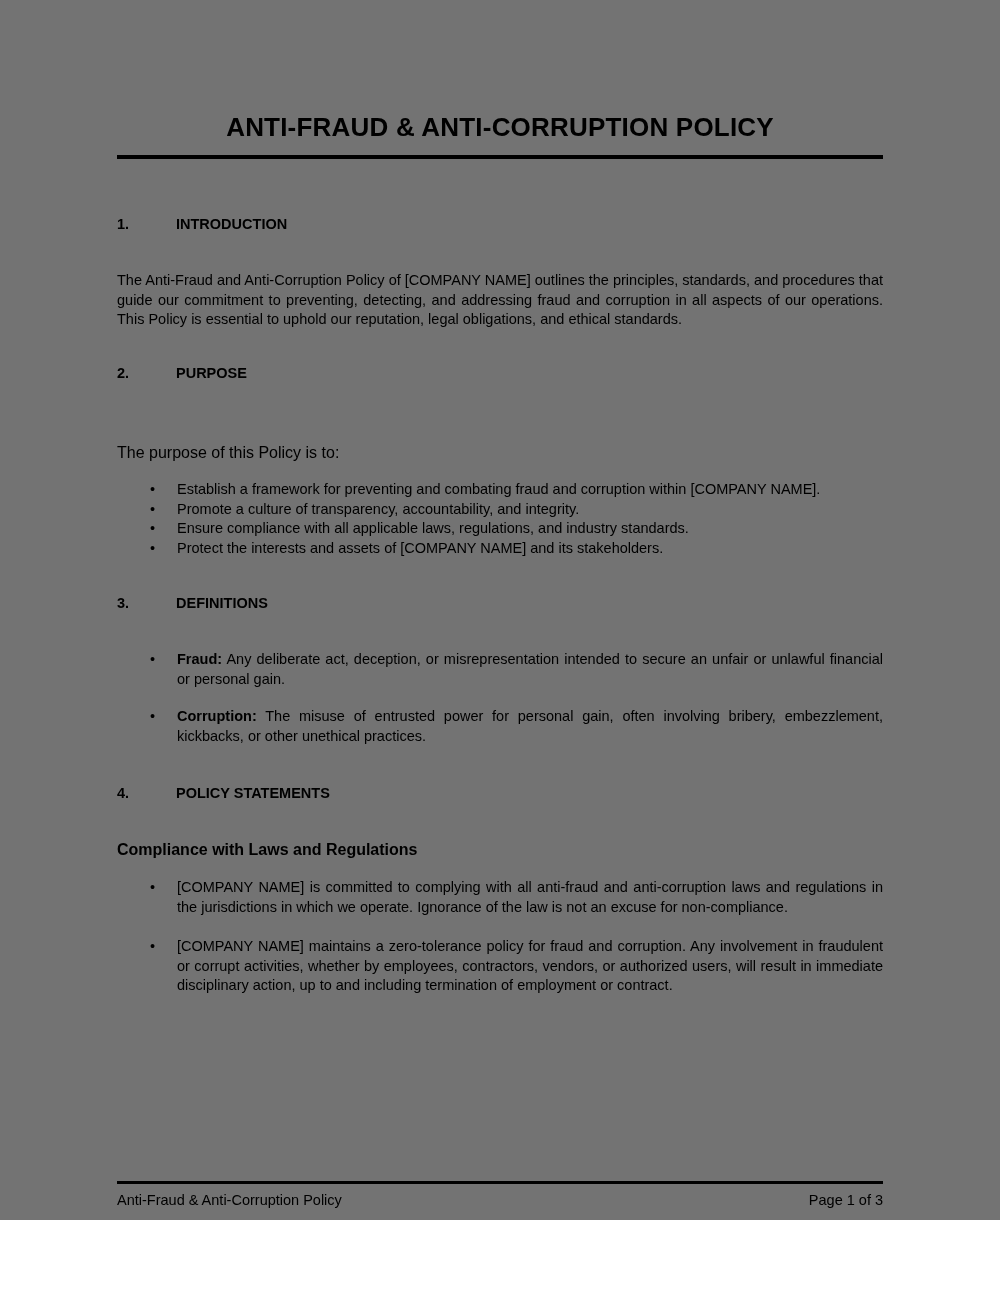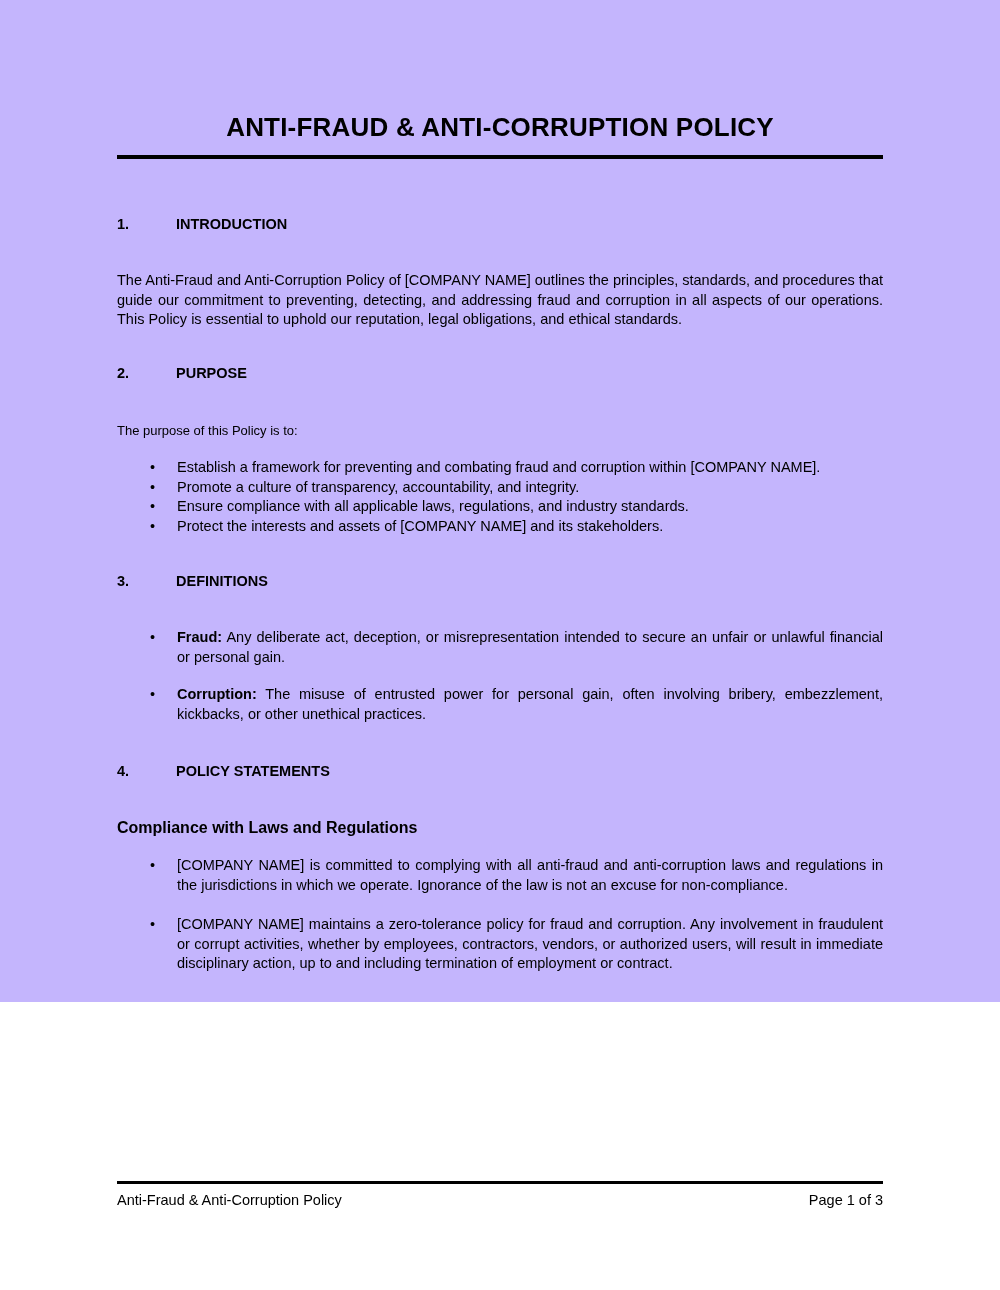--- a/index.html
+++ b/index.html
@@ -4,21 +4,21 @@
 <style>
   * { margin: 0; padding: 0; box-sizing: border-box; }
   html, body { background: #ffffff; }
   body {
     width: 1000px; height: 1290px;
     font-family: "Liberation Sans", sans-serif;
     color: #000000;
     position: relative;
     overflow: hidden;
   }
-  .page { position: relative; width: 1000px; height: 1002px; background: #c4b5fd; }
+  .page { position: relative; width: 1000px; height: 1220px; background: #737373; }
   .content { margin: 0 117px; padding-top: 1px; }
 
   .doc-title {
     margin-top: 111px;
     font-size: 26px; font-weight: 700;
     line-height: 30px;
     text-align: center;
     letter-spacing: 0.2px;
     white-space: nowrap;
   }
@@ -33,22 +33,22 @@
   .mt-h2 { margin-top: 34px; }
   .mt-h3 { margin-top: 36px; }
   .mt-h4 { margin-top: 38px; }
 
   .body-par {
     margin-top: 37px;
     font-size: 14.5px; line-height: 19.5px;
     text-align: justify;
   }
   .lead-par {
-    margin-top: 38px;
-    font-size: 13px; line-height: 19.5px;
+    margin-top: 60px;
+    font-size: 16px; line-height: 19.5px;
   }
 
   .bullet-list { margin-top: 18px; }
   .bullet-item {
     position: relative;
     padding-left: 60px;
     font-size: 14.5px; line-height: 19.5px;
     text-align: justify;
   }
   .bullet-item .marker {

